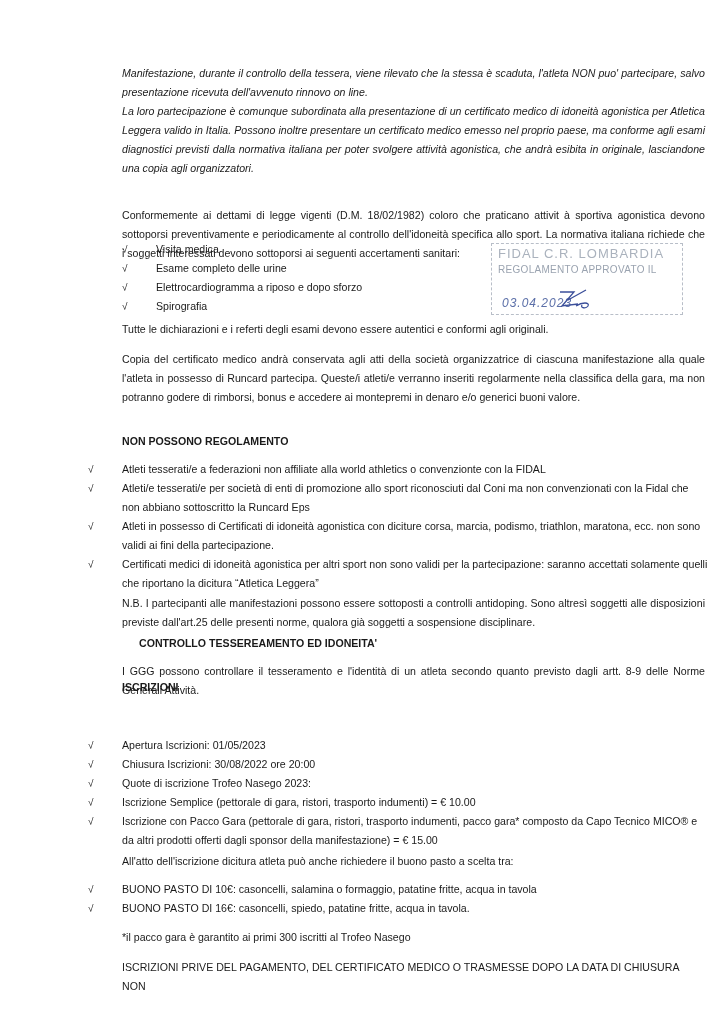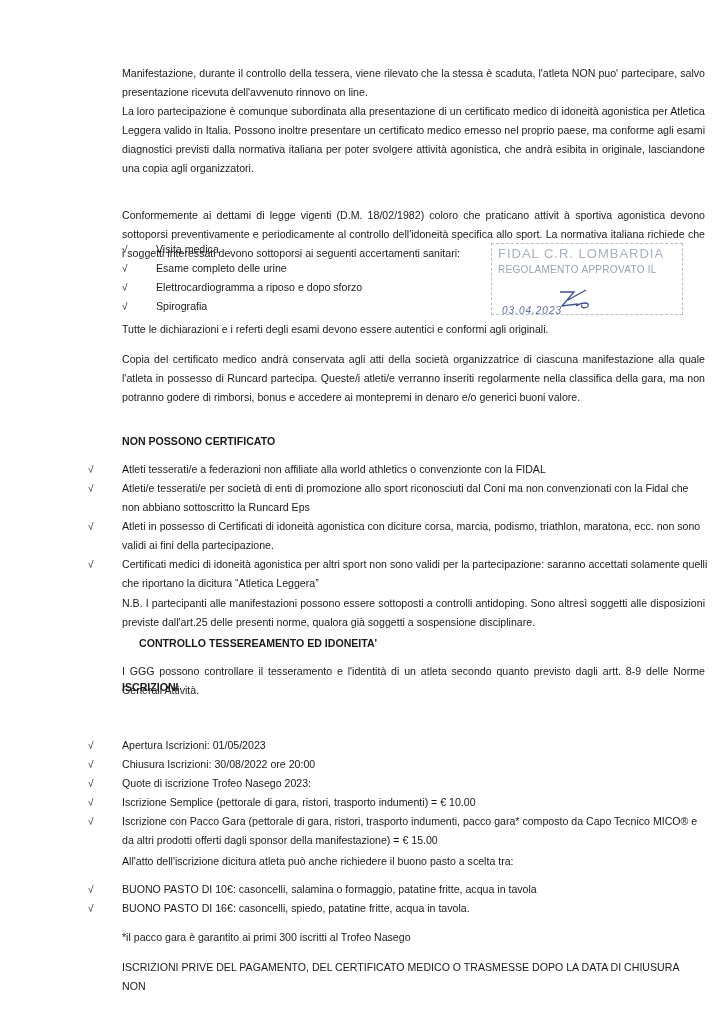--- a/index.html
+++ b/index.html
@@ -3,38 +3,38 @@
 <meta charset="utf-8">
 <style>
   html, body { margin: 0; padding: 0; background: #ffffff; }
   body {
     width: 724px; height: 1024px; position: relative; overflow: hidden;
     font-family: "Liberation Sans", sans-serif; color: #1a1a1a;
     font-size: 10.6px; line-height: 19px;
   }
   .page { position: absolute; left: 0; top: 0; width: 724px; height: 1024px; }
   .para { position: absolute; left: 122px; width: 583px; text-align: justify; }
-  .para p { margin: 0; }
+  .para p { margin: 0; font-style: italic; }
   .heading { position: absolute; left: 122px; font-weight: bold; font-size: 10.6px; }
   .check-list { position: absolute; margin: 0; padding: 0; list-style: none; }
   .check-list li { position: relative; line-height: 19px; }
   .check { position: absolute; font-size: 10px; color: #222; }
   .list-wide { left: 88px; width: 620px; }
   .list-wide li { padding-left: 34px; }
   .list-wide .check { left: 0; }
   .list-inner { left: 122px; width: 340px; }
   .list-inner li { padding-left: 34px; }
   .list-inner .check { left: 0; }
   .stamp {
     position: absolute; left: 491px; top: 243px; width: 190px; height: 70px;
     border: 1px dashed #b8bec8; color: #a4acb8; font-size: 11px; line-height: 14px;
   }
   .stamp-line1 { position: absolute; left: 6px; top: 3px; letter-spacing: 1px; font-size: 13px; color: #aab2bd; }
   .stamp-line2 { position: absolute; left: 6px; top: 19px; font-size: 10px; letter-spacing: 0.3px; color: #9aa3b0; }
-  .stamp-date { position: absolute; left: 10px; top: 60px; font-size: 10px; color: #5b6fa8; font-style: italic; letter-spacing: 1px; }
+  .stamp-date { position: absolute; left: 10px; top: 52px; font-size: 12px; color: #5b6fa8; font-style: italic; letter-spacing: 1px; }
   .stamp-sig { position: absolute; left: 64px; top: 44px; }
   .bottom-line { position: absolute; left: 122px; top: 958px; width: 583px; }
 </style>
 </head>
 <body>
 
 <div class="page">
 
   <div class="para" style="top:64px;">
     <p>Manifestazione, durante il controllo della tessera, viene rilevato che la stessa è scaduta, l'atleta  NON puo' partecipare, salvo presentazione ricevuta dell'avvenuto rinnovo on line.</p>
@@ -56,21 +56,21 @@
     <span class="stamp-date">03.04.2023</span>
     <svg class="stamp-sig" width="40" height="22" viewBox="0 0 40 22">
       <path d="M4 4 L18 4 L6 18 L22 16 M12 12 L30 2 M20 18 C26 14 34 14 32 18 C30 21 24 20 26 17" fill="none" stroke="#3b4f9a" stroke-width="1.3"></path>
     </svg>
   </div>
 
   <div class="para" style="top:350px;">Copia del certificato medico andrà conservata agli atti della società organizzatrice di ciascuna manifestazione alla quale l'atleta in possesso di Runcard partecipa. Queste/i atleti/e verranno inseriti regolarmente nella classifica della gara, ma non potranno godere di rimborsi, bonus e accedere ai montepremi in denaro e/o generici buoni valore.</div>
 
   <div class="para" style="top:320px;">Tutte le dichiarazioni e i referti degli esami devono essere autentici e conformi agli originali.</div>
 
-  <div class="heading" style="top:432px;">NON POSSONO CERTIFICATO</div>
+  <div class="heading" style="top:432px;">NON POSSONO REGOLAMENTO</div>
 
   <ul class="check-list list-wide" style="top:460px;">
     <li><span class="check">√</span><span>Atleti tesserati/e a federazioni non affiliate alla world athletics o convenzionte con la FIDAL</span></li>
     <li><span class="check">√</span><span>Atleti/e tesserati/e per società di enti di promozione allo sport riconosciuti dal Coni ma non convenzionati con la Fidal che non abbiano sottoscritto la Runcard Eps</span></li>
     <li><span class="check">√</span><span>Atleti in possesso di Certificati di idoneità agonistica con diciture corsa, marcia, podismo, triathlon, maratona, ecc. non sono validi ai fini della partecipazione.</span></li>
     <li><span class="check">√</span><span>Certificati medici di idoneità agonistica per altri sport non sono validi per la partecipazione: saranno accettati solamente quelli che riportano la dicitura “Atletica Leggera”</span></li>
   </ul>
 
   <div class="para" style="top:594px;">N.B. I partecipanti alle manifestazioni possono essere sottoposti a controlli antidoping. Sono altresì soggetti alle disposizioni previste dall'art.25 delle presenti norme, qualora già soggetti a sospensione disciplinare.</div>
 

